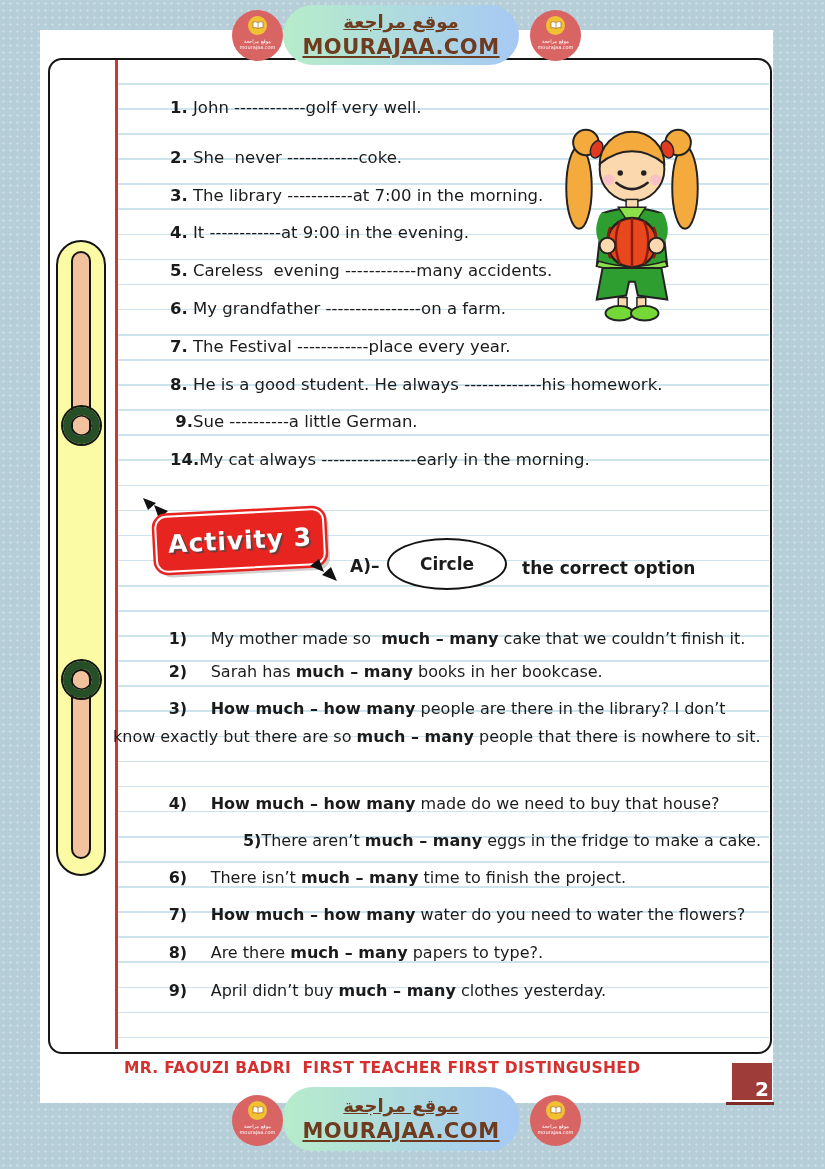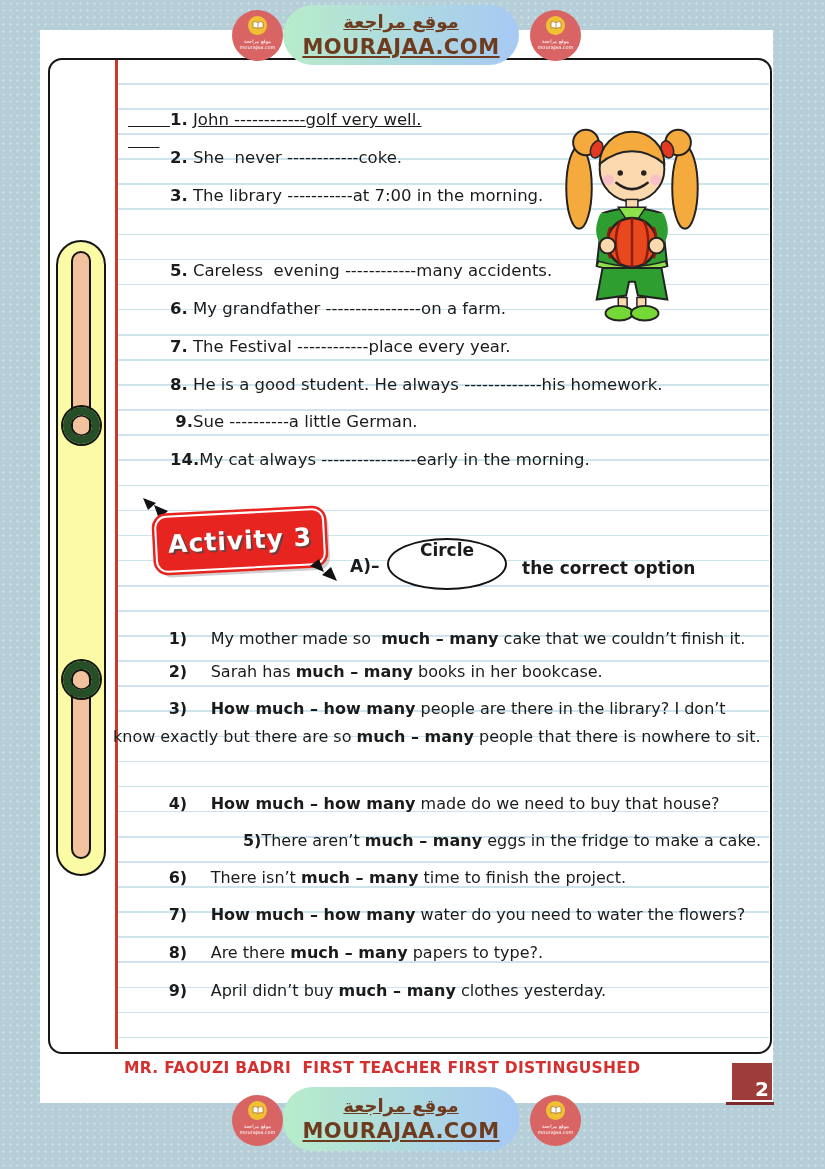--- a/index.html
+++ b/index.html
@@ -33,21 +33,21 @@
   
   .banner{left:155px;top:512px;width:170px;height:57px;background:#e82420;border:2.5px solid #fff;border-radius:12px;
     box-shadow:0 0 0 2.5px #e82420, 4px 5px 0 rgba(150,150,150,.45);transform:rotate(-3deg);
     display:flex;align-items:center;justify-content:center;box-sizing:border-box;}
   .banner-label{color:#fff;font-size:25px;font-weight:700;letter-spacing:1px;
     text-shadow:2px 2px 0 rgba(70,70,70,.75);}
   .arrow-svg{overflow:visible;}
   
   .a-label{left:350px;top:556px;font-size:17px;font-weight:700;color:#1b1b1b;}
   .opt-ellipse{left:387px;top:538px;width:120px;height:52px;border:2.5px solid #141414;border-radius:50%;
-    display:flex;justify-content:center;box-sizing:border-box;background:#fff;}
+    display:flex;align-items:center;justify-content:center;box-sizing:border-box;background:#fff;}
   .opt-ellipse span{font-size:17px;font-weight:700;color:#1b1b1b;}
   .instruction{left:522px;top:558px;font-size:17px;font-weight:700;color:#1b1b1b;}
   
   .act{left:113px;top:0;width:652px;height:100%;}
   .act-item{position:absolute;left:0;width:648px;font-size:16px;color:#1b1b1b;line-height:28px;white-space:pre-wrap;}
   .act-item .n{font-weight:700;display:inline-block;width:42px;margin-left:15px;white-space:pre;}
   .act-item .b{font-weight:700;}
   
   .teacher{left:124px;top:1059px;font-size:15.5px;font-weight:700;color:#d43030;letter-spacing:.3px;white-space:pre;}
   .pagenum{left:732px;top:1063px;width:40px;height:37px;background:#9e3c39;}
@@ -111,28 +111,31 @@
     <circle cx="95" cy="131" r="8" fill="#fcd8ae" stroke="#222" stroke-width="2"></circle>
     <path d="M40,154 L100,154 L106,186 L76,182 L73,168 L67,168 L64,182 L34,186 Z" fill="#2f9e31" stroke="#222" stroke-width="2"></path>
     <rect x="56" y="184" width="9" height="13" fill="#fcd8ae" stroke="#222" stroke-width="1.5"></rect>
     <rect x="75" y="184" width="9" height="13" fill="#fcd8ae" stroke="#222" stroke-width="1.5"></rect>
     <ellipse cx="57" cy="200" rx="14" ry="7.5" fill="#74d836" stroke="#222" stroke-width="2"></ellipse>
     <ellipse cx="83" cy="200" rx="14" ry="7.5" fill="#74d836" stroke="#222" stroke-width="2"></ellipse>
   </svg>
 
   <div class="abs ex1">
 
-  <div class="ex1-item" style="top: 88px; text-decoration: underline;">
+  <div class="ex1-item" style="top: 76px;">
         <span class="n2">1.</span><span>John ------------golf very well.</span>
       </div>
       <div class="ex1-item" style="top: 125.8px;">
         <span class="n2">2.</span><span>She  never ------------coke.</span>
       </div>
       <div class="ex1-item" style="top: 163.6px;">
         <span class="n2">3.</span><span>The library -----------at 7:00 in the morning.</span>
+      </div>
+      <div class="ex1-item" style="top: 201.4px;">
+        <span class="n2">4.</span><span>It ------------at 9:00 in the evening.</span>
       </div>
       <div class="ex1-item" style="top: 239.2px;">
         <span class="n2">5.</span><span>Careless  evening ------------many accidents.</span>
       </div>
       <div class="ex1-item" style="top: 277px;">
         <span class="n2">6.</span><span>My grandfather ----------------on a farm.</span>
       </div>
       <div class="ex1-item" style="top: 314.8px;">
         <span class="n2">7.</span><span>The Festival ------------place every year.</span>
       </div>

